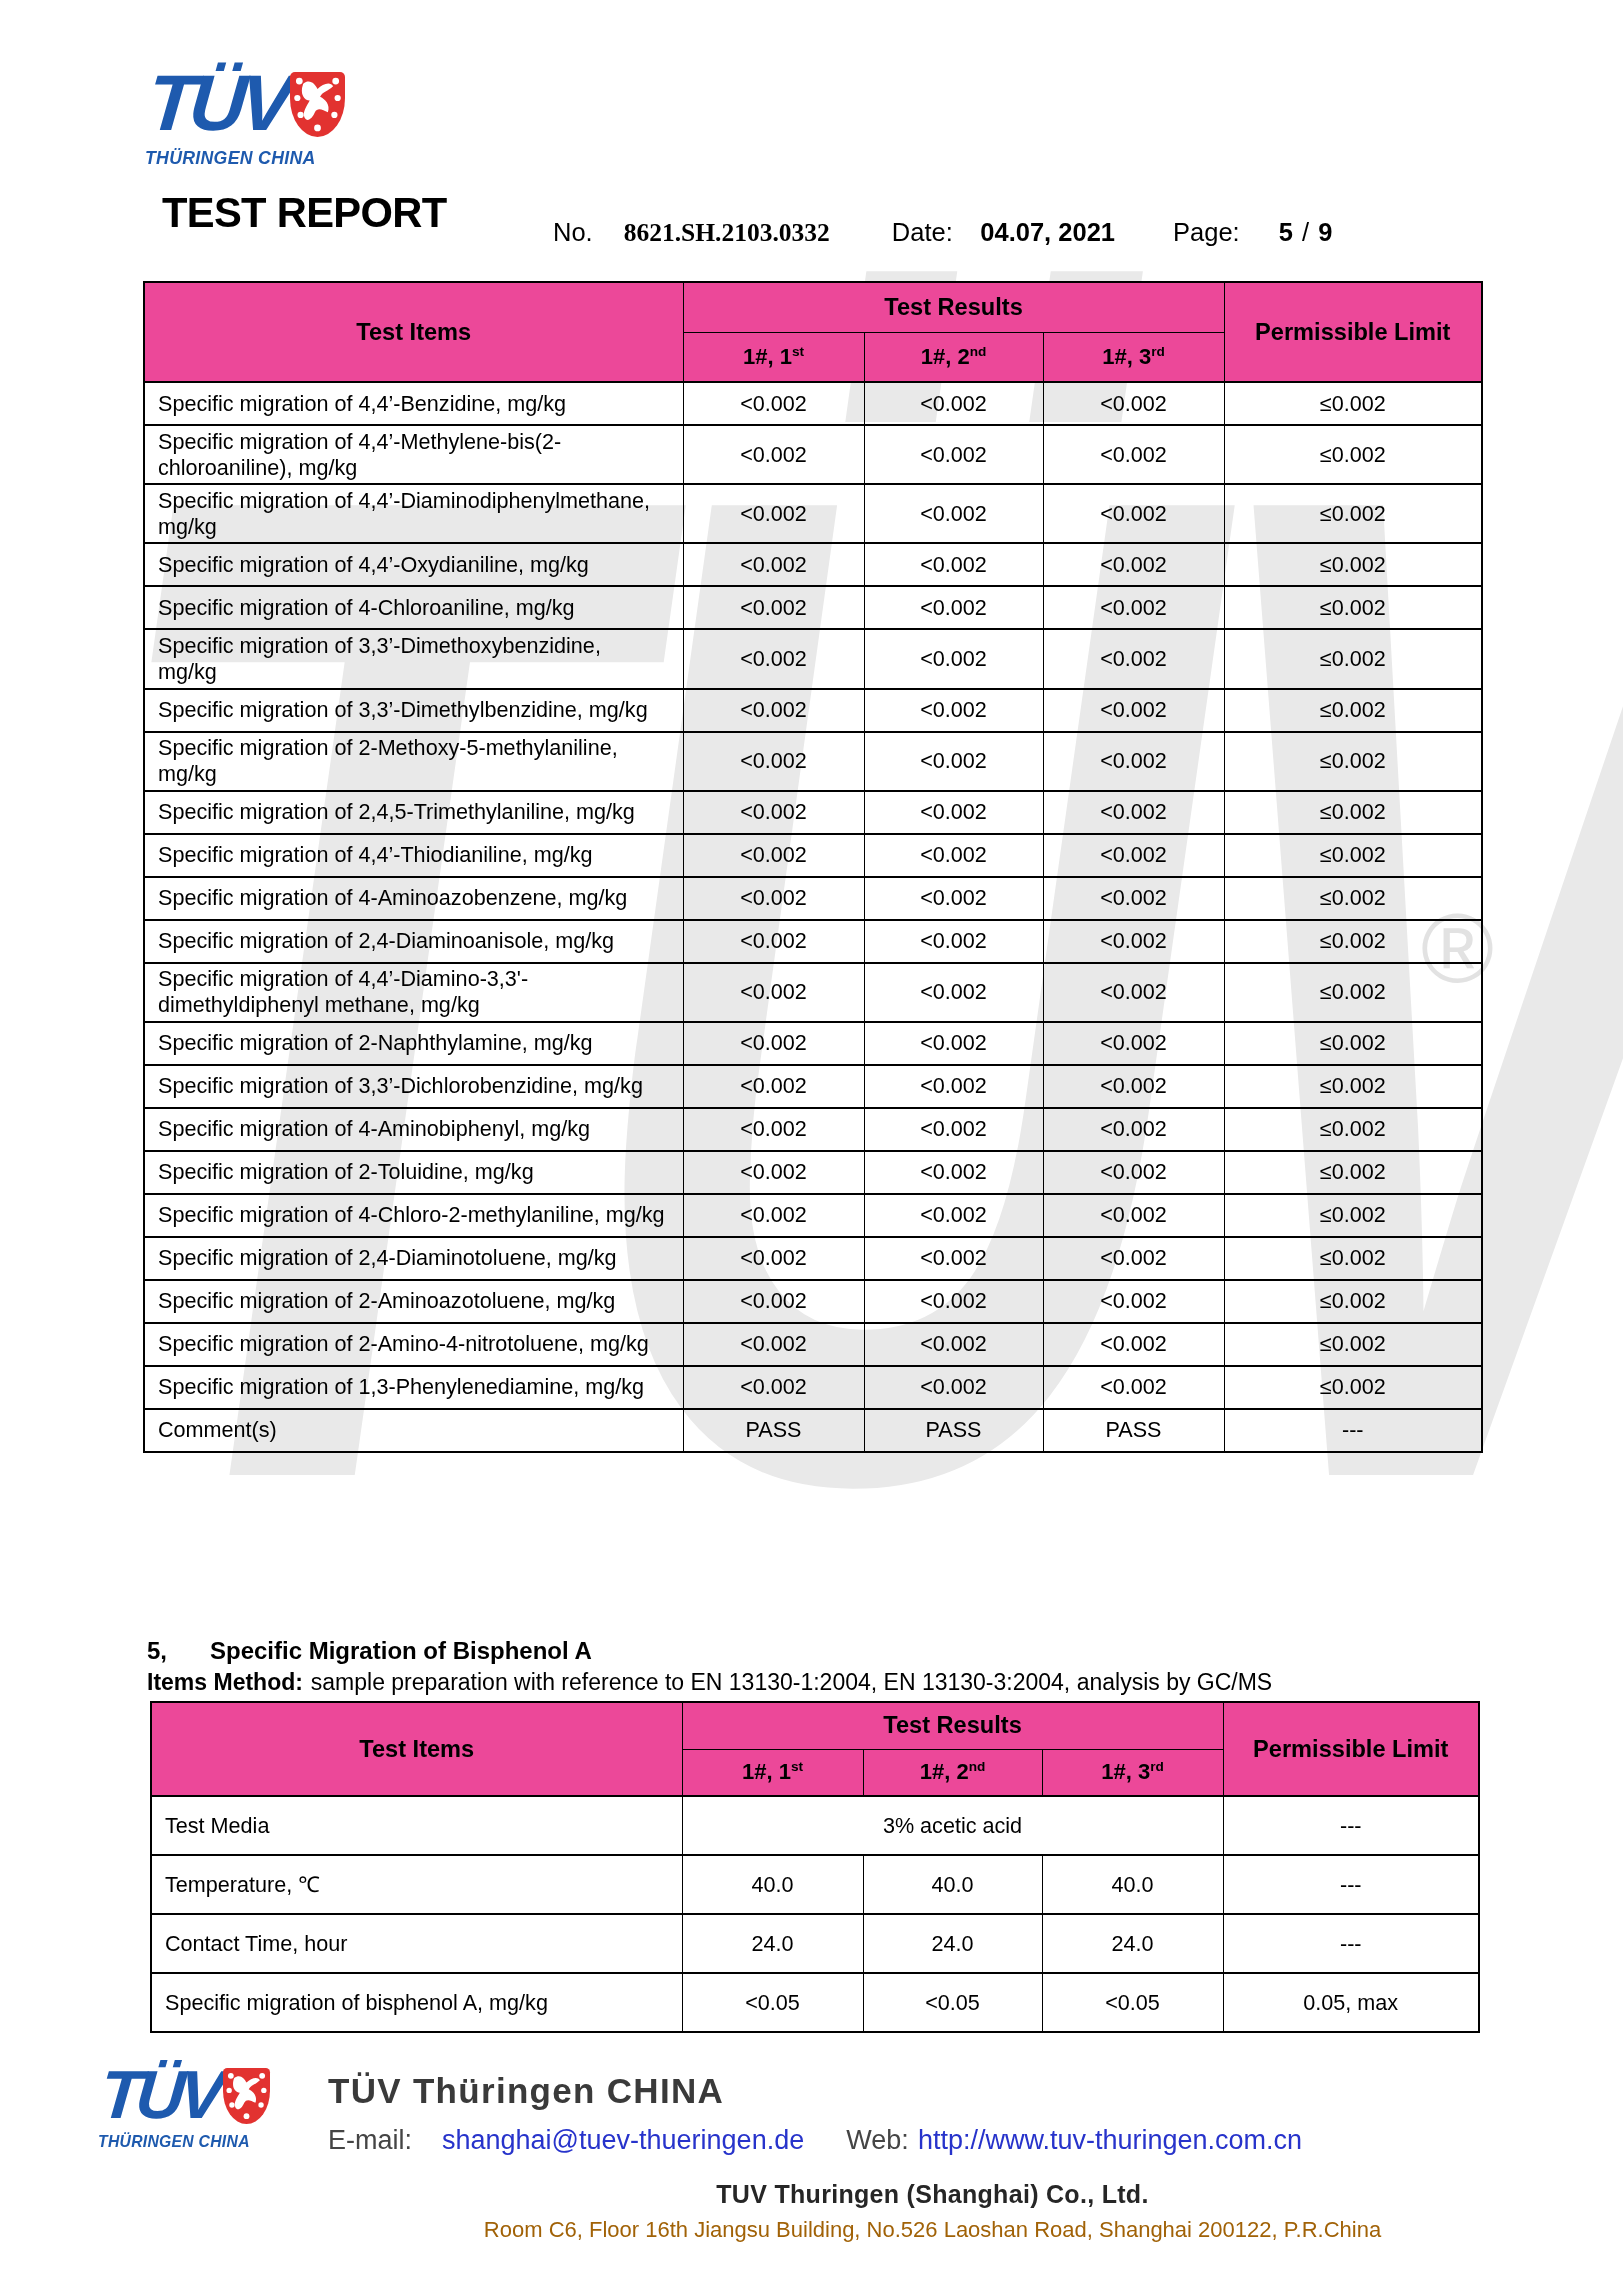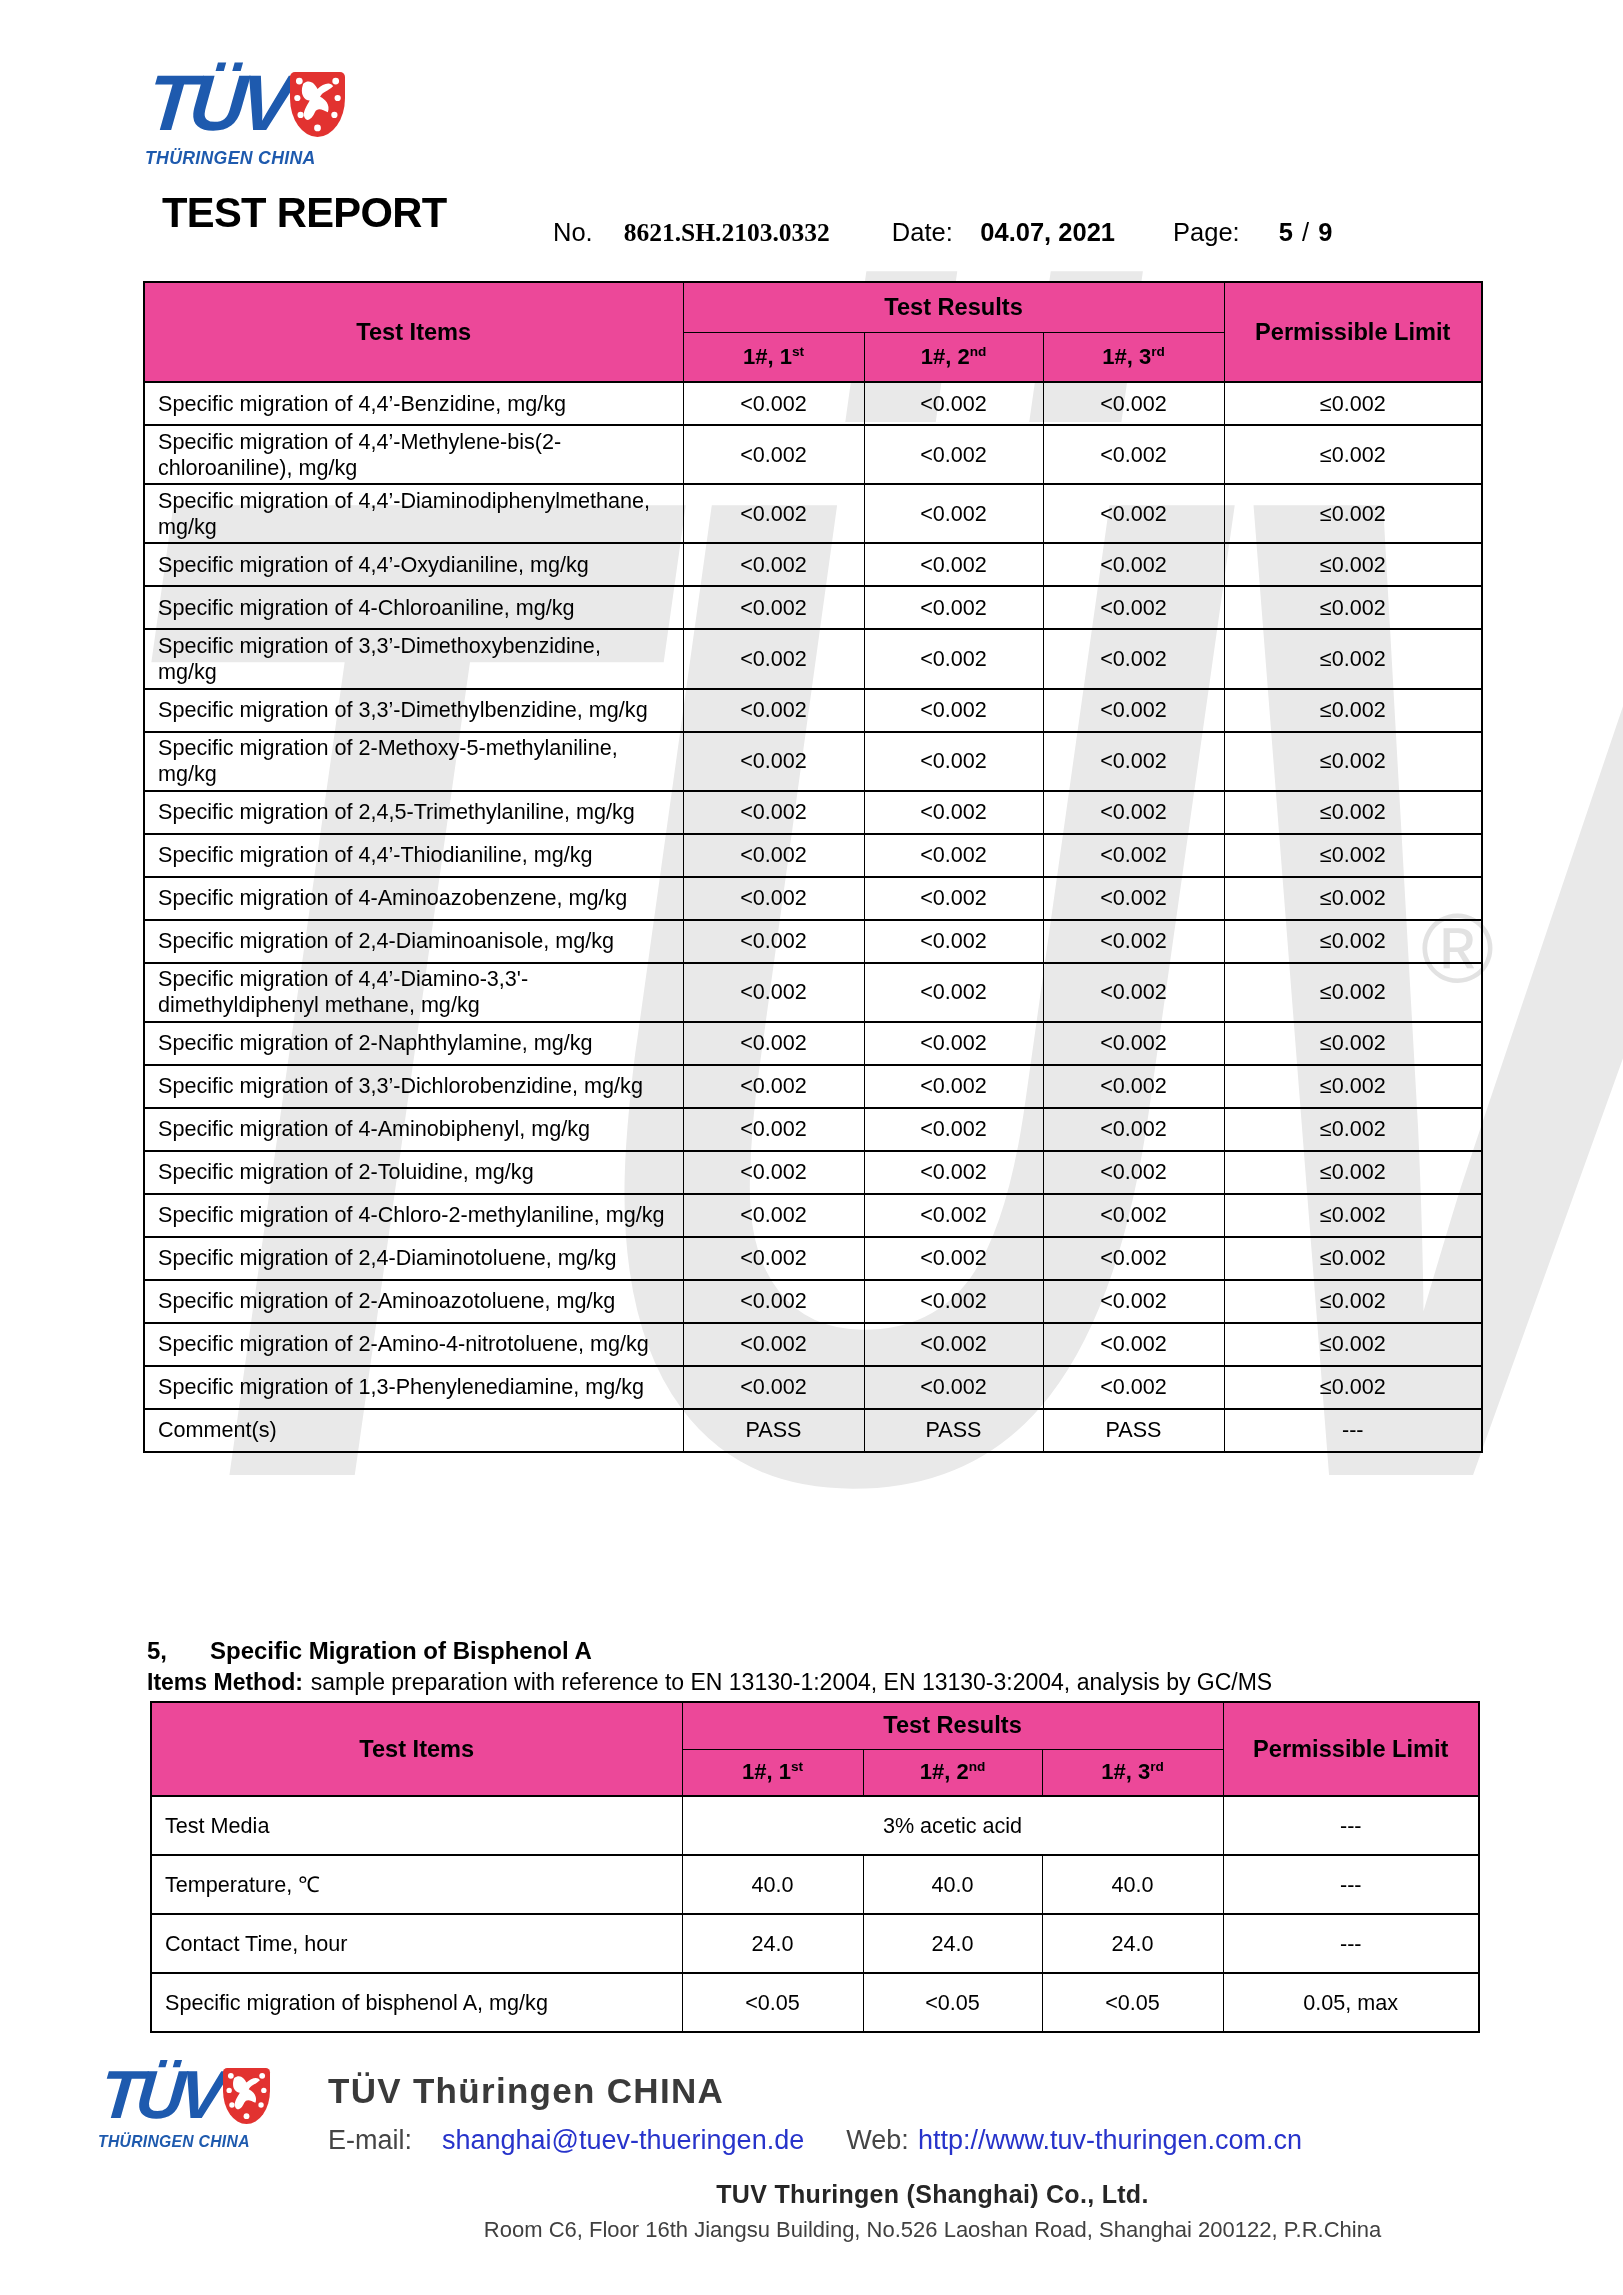--- a/index.html
+++ b/index.html
@@ -99,21 +99,21 @@
   
   .footer { position:absolute; left:98px; top:2067px; width:1439px; z-index:2; display:flex; }
   .footer-logo-col { width:204px; flex:0 0 auto; }
   .footer-main { flex:1; padding-left:26px; }
   .footer-brand { font-size:35px; font-weight:bold; color:#3a3a3a; letter-spacing:1.3px; margin-top:3.9px; }
   .footer-contact { margin-top:14.4px; font-size:27px; color:#454545; display:flex; align-items:baseline; white-space:nowrap; }
   .f-email-link { margin-left:30px; color:#2733cb; cursor:pointer; }
   .f-web-label { margin-left:42px; }
   .f-web-link { margin-left:9.2px; color:#2733cb; text-decoration:none; cursor:pointer; }
   .footer-company { margin-top:23.6px; text-align:center; font-size:25px; font-weight:bold; color:#262626; letter-spacing:0.3px; }
-  .footer-address { margin-top:7.9px; text-align:center; font-size:22px; color:#404040; }
+  .footer-address { margin-top:7.9px; text-align:center; font-size:22px; color:#a16207; }
 </style>
 </head>
 <body>
 
 <div class="page">
 
   <div class="watermark">TÜV</div>
   <div class="watermark-reg">®</div>
 
   <div class="logo">

